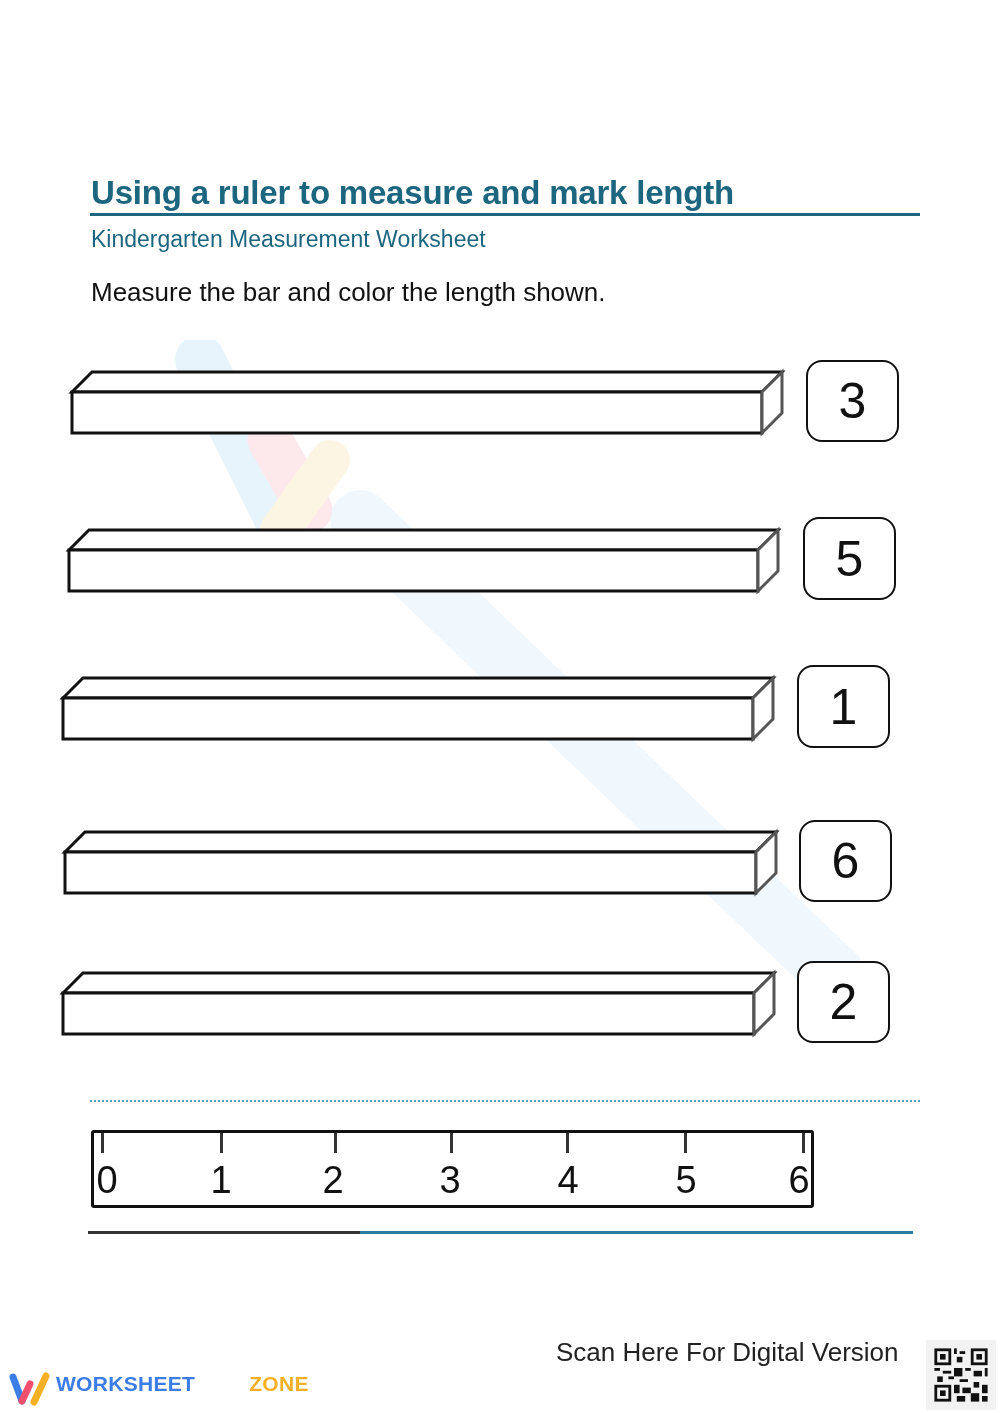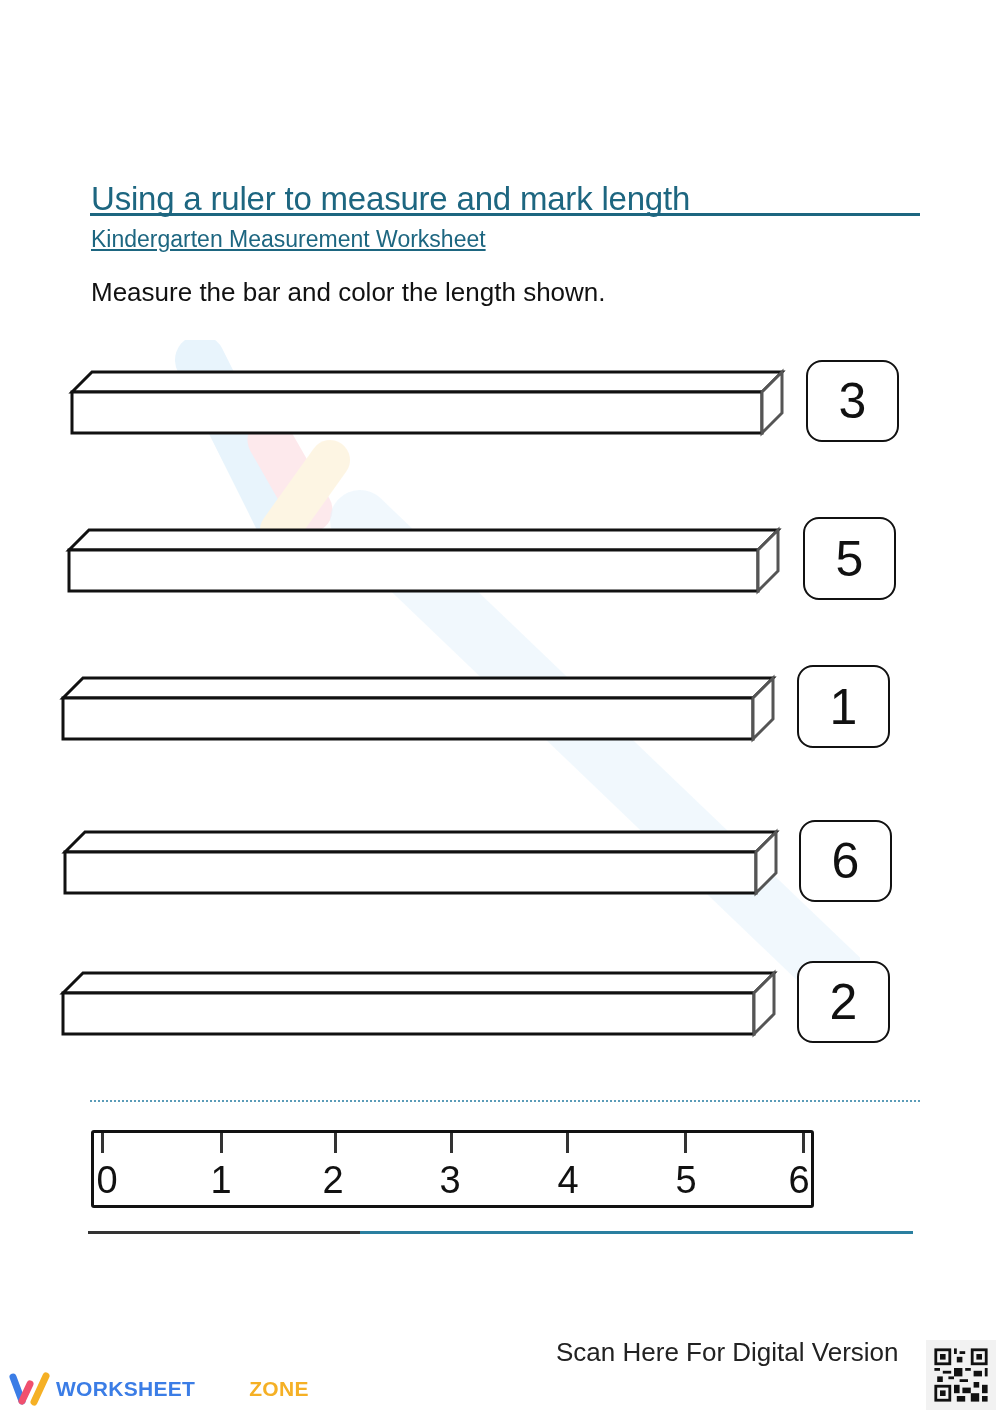--- a/index.html
+++ b/index.html
@@ -1,31 +1,31 @@
 <!DOCTYPE html>
 <html><head>
 <meta charset="utf-8">
 <style>
   html, body { margin:0; padding:0; background:#ffffff; }
   body { width:1000px; height:1413px; position:relative; overflow:hidden;
          font-family:"Liberation Sans", sans-serif; }
   .abs { position:absolute; }
-  .title { left:91px; top:174px; font-size:33px; font-weight:normal; color:#1d6680; letter-spacing:-0.2px; white-space:nowrap;margin-top:6px; }
+  .title { left:91px; top:174px; font-size:33px; font-weight:bold; color:#1d6680; letter-spacing:-0.2px; white-space:nowrap; }
   .title-rule { left:90px; top:213px; width:830px; height:3px; background:#1d6680; }
-  .subtitle { left:91px; top:226px; font-size:23px; color:#1d6680; white-space:nowrap;text-decoration:underline; }
+  .subtitle { left:91px; top:226px; font-size:23px; color:#1d6680; white-space:nowrap; }
   .instructions { left:91px; top:277px; font-size:26px; color:#111; white-space:nowrap;text-align:center; }
   .numbox { border:2px solid #111; border-radius:16px; display:flex; align-items:center; justify-content:center;
             font-size:50px; color:#111; box-sizing:border-box; background:#fff; }
   .dash-line { left:90px; top:1100px; width:830px; height:0; border-top:2px dotted #5a9cb8; }
   .ruler { left:91px; top:1130px; width:723px; height:78px; border:3px solid #111; border-radius:3px; box-sizing:border-box; }
   .tick { position:absolute; top:0; width:3px; height:20px; background:#333; }
   .tick-label { position:absolute; top:26px; font-size:38px; color:#111; transform:translateX(-50%); }
   .bottom-rule-dark { left:88px; top:1231px; width:272px; height:3px; background:#333; }
   .bottom-rule-blue { left:360px; top:1231px; width:553px; height:3px; background:#2a7fa0; }
-  .footer-logo { left:8px; top:1372px; display:flex; align-items:center; gap:6px; }
+  .footer-logo { left:8px; top:1372px; display:flex; align-items:flex-start; gap:6px; }
   .brand-a { font-size:21px; font-weight:bold; color:#3b7de6; letter-spacing:0.3px; }
   .brand-b { font-size:21px; font-weight:bold; color:#f5b025; letter-spacing:0.3px;margin-left:48px; }
   .scan { left:556px; top:1337px; font-size:26px; color:#222; white-space:nowrap; }
   .qr { left:926px; top:1340px; width:70px; height:70px; background:#f2f2f2; }
   .watermark { left:160px; top:340px; width:700px; height:650px; opacity:0.12; }
 </style>
 </head>
 <body>
 
 <svg class="abs watermark" viewBox="0 0 700 650">

